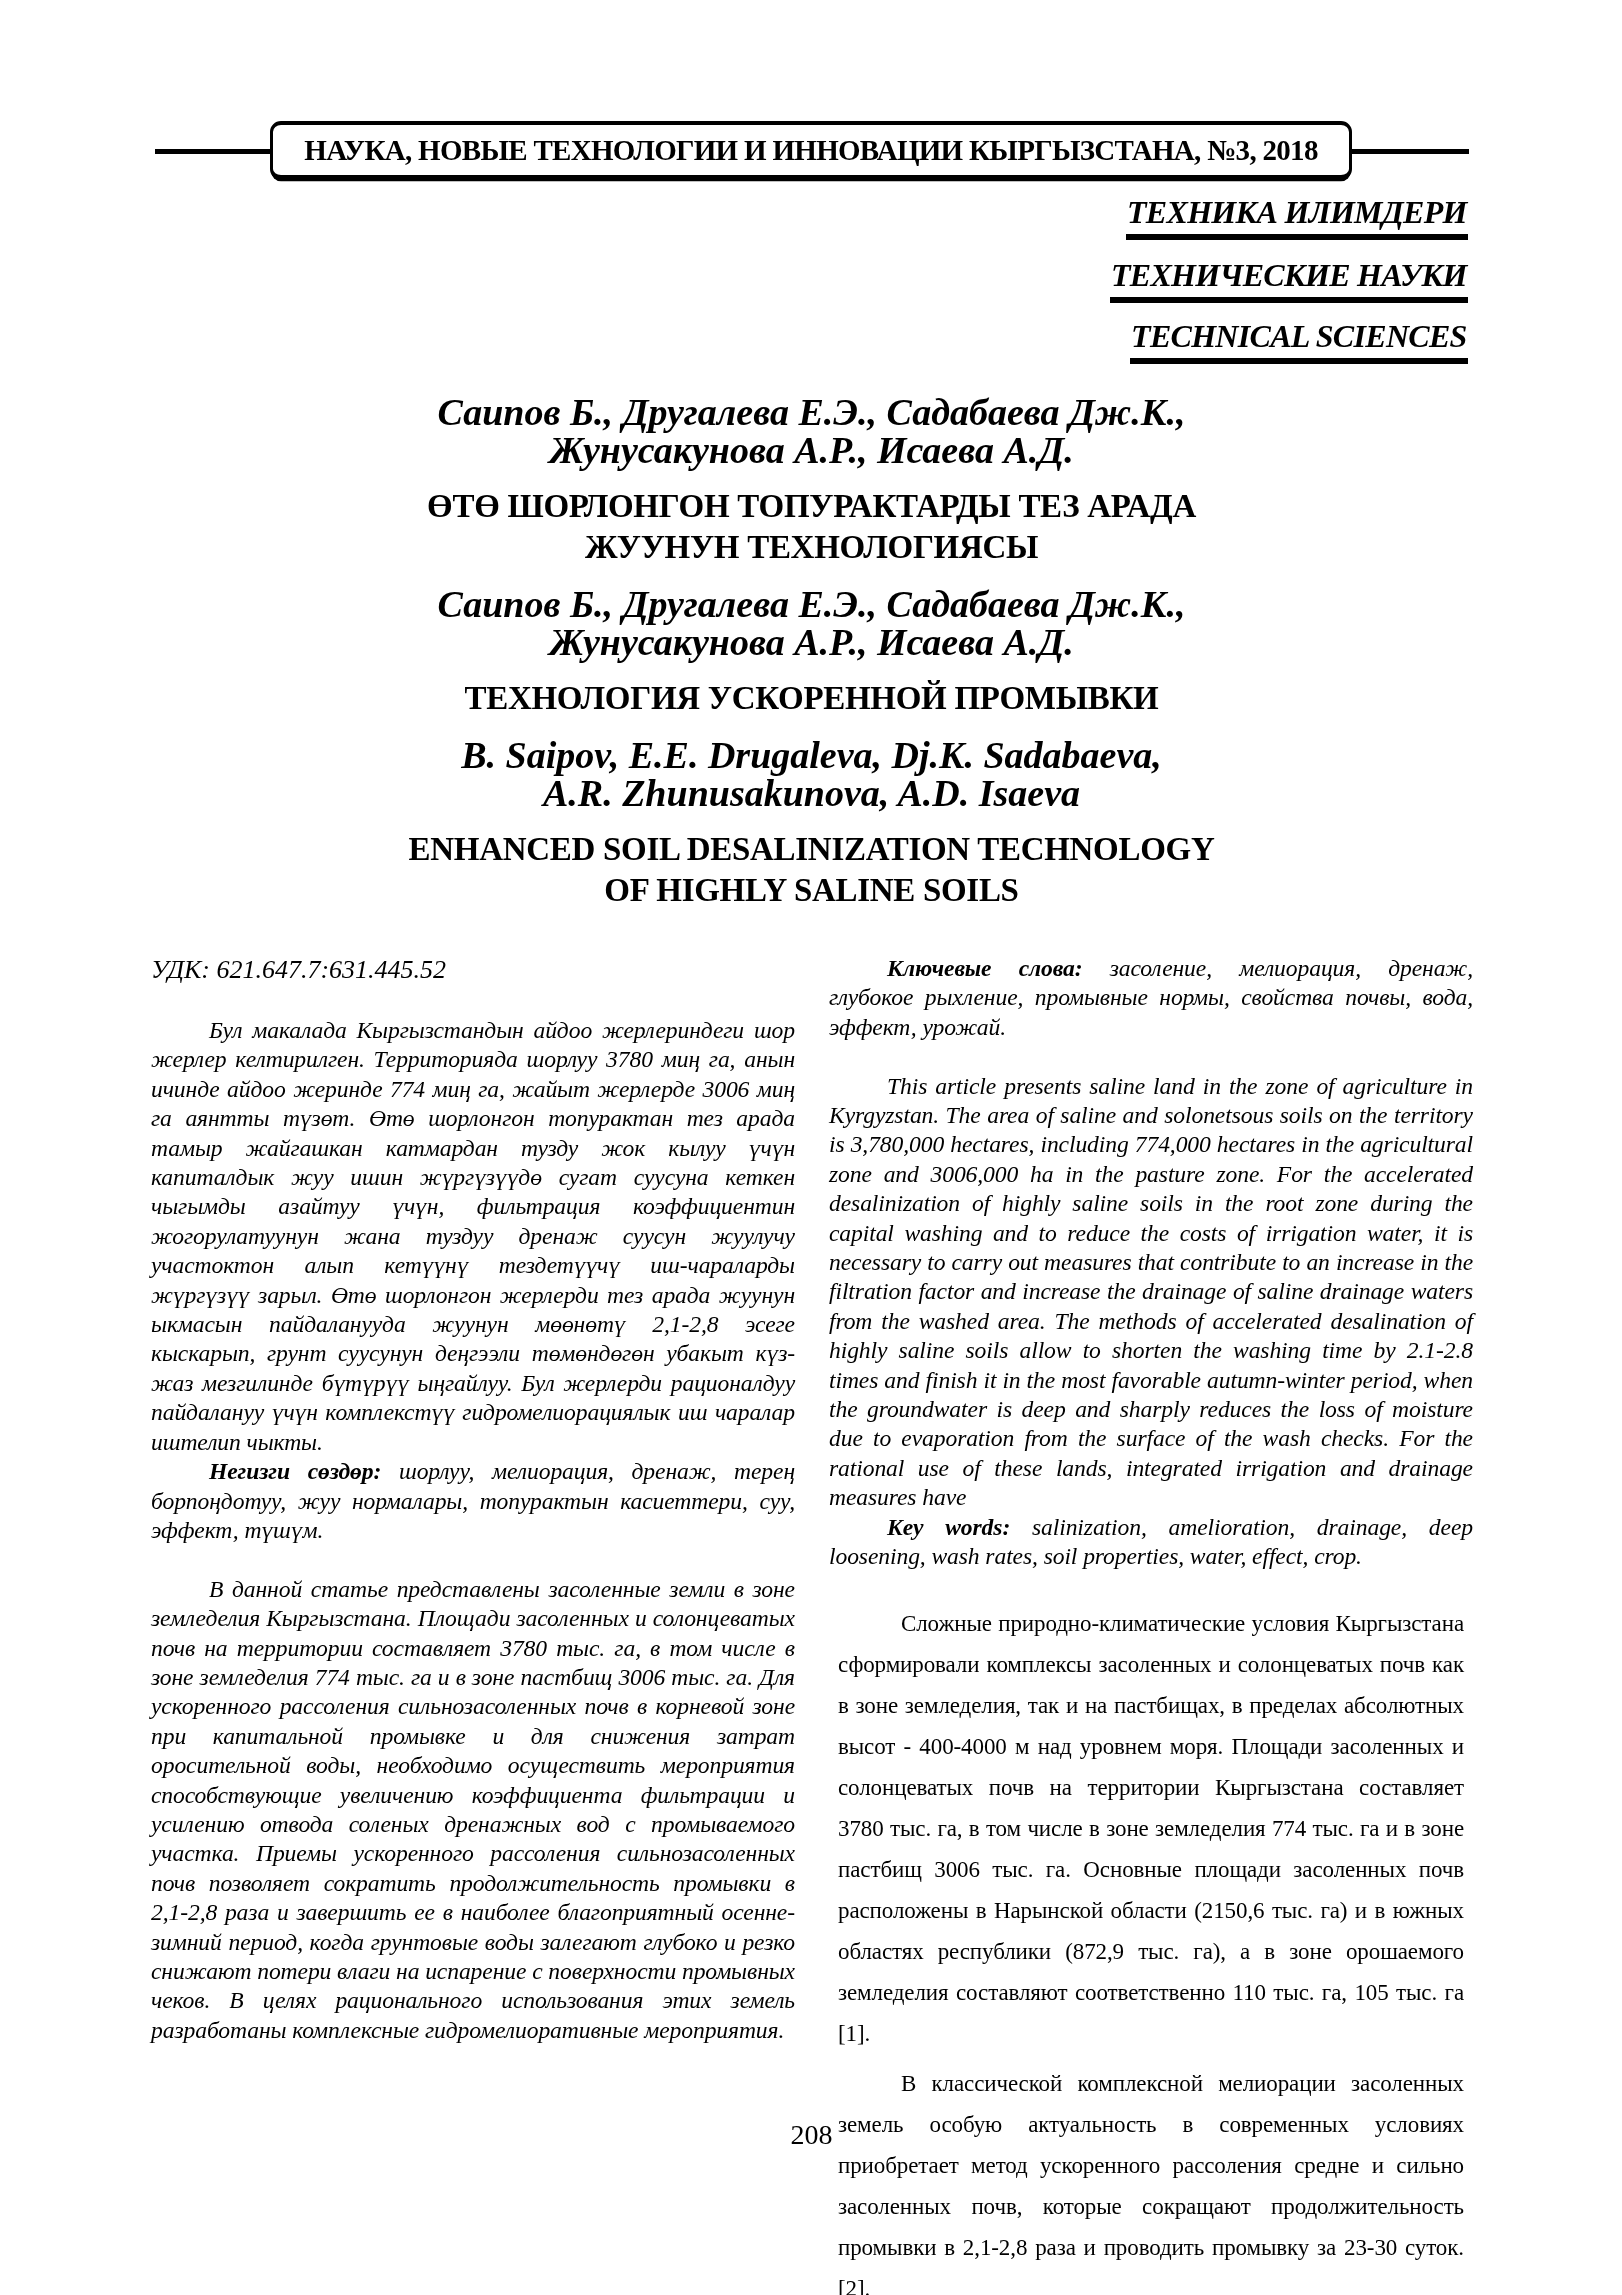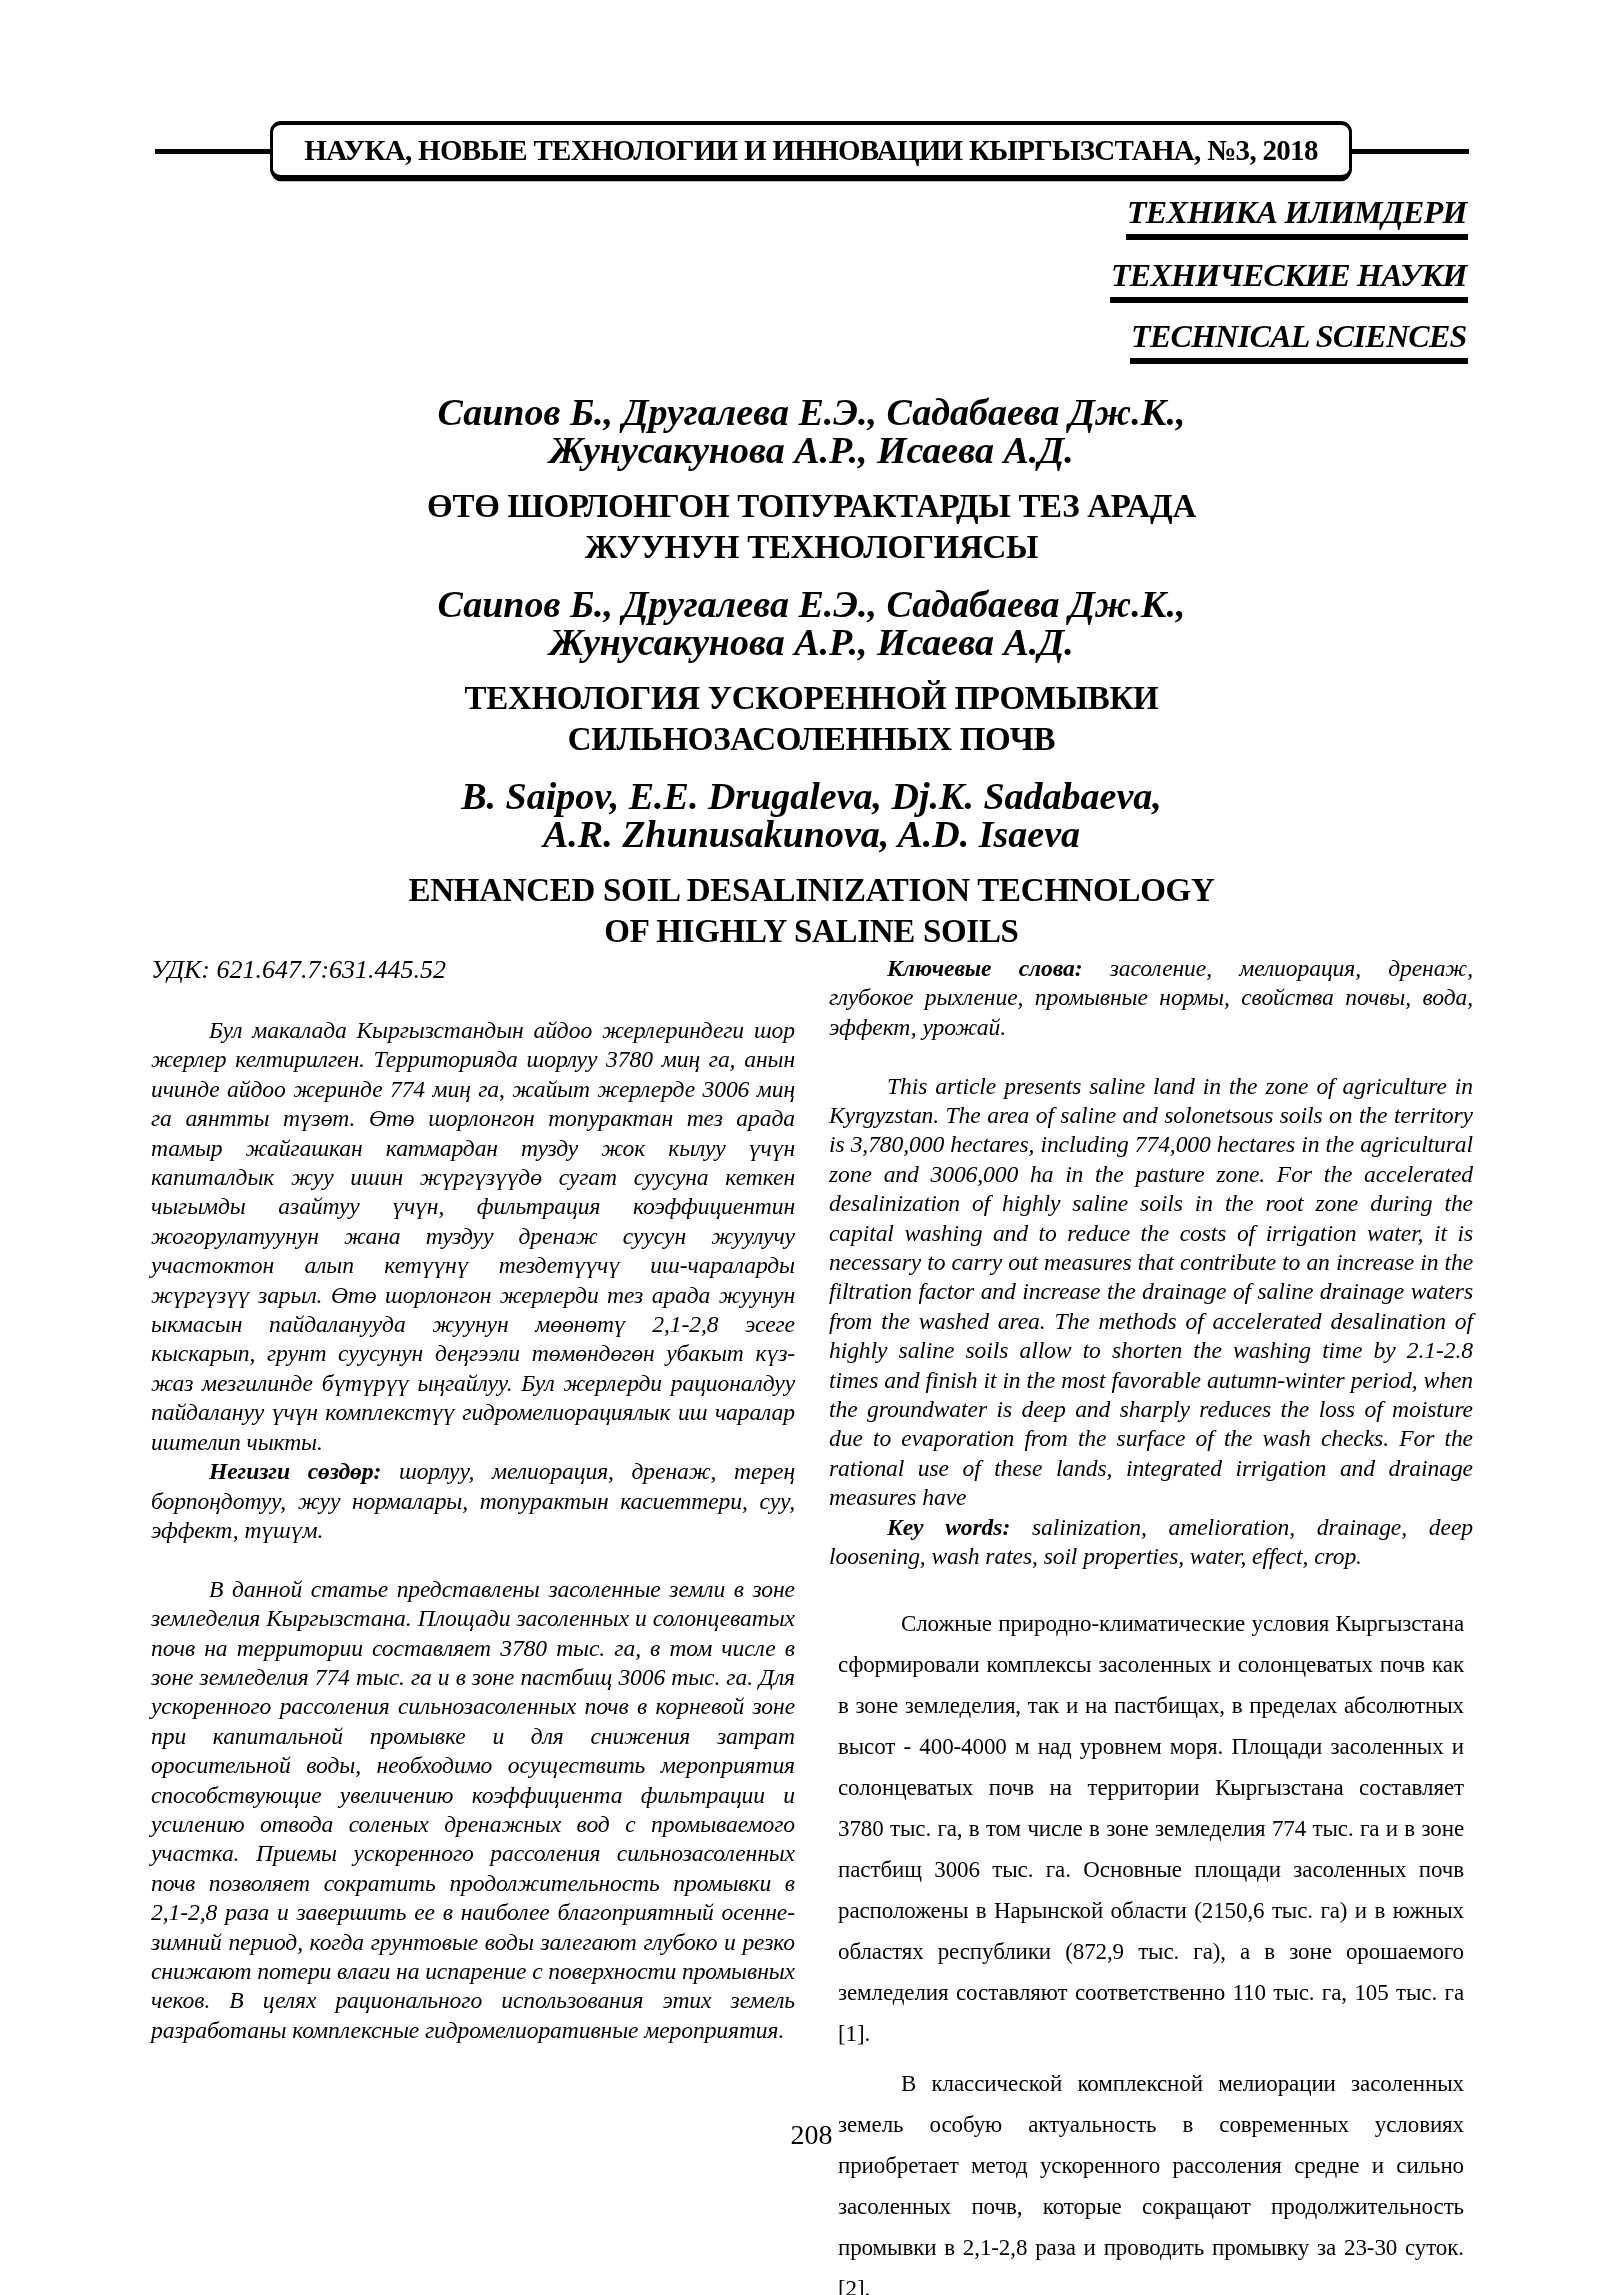--- a/index.html
+++ b/index.html
@@ -166,21 +166,20 @@
     <div class="main-title">
       <div>ӨТӨ ШОРЛОНГОН ТОПУРАКТАРДЫ ТЕЗ АРАДА</div>
       <div>ЖУУНУН ТЕХНОЛОГИЯСЫ</div>
     </div>
     <div class="authors">
       <div>Саипов Б., Другалева Е.Э., Садабаева Дж.К.,</div>
       <div>Жунусакунова А.Р., Исаева А.Д.</div>
     </div>
     <div class="main-title">
       <div>ТЕХНОЛОГИЯ УСКОРЕННОЙ ПРОМЫВКИ</div>
-      <div>СИЛЬНОЗАСОЛЕННЫХ ПОЧВ</div>
     </div>
     <div class="authors">
       <div>B. Saipov, E.E. Drugaleva, Dj.K. Sadabaeva,</div>
       <div>A.R. Zhunusakunova, A.D. Isaeva</div>
     </div>
     <div class="main-title">
       <div>ENHANCED SOIL DESALINIZATION TECHNOLOGY</div>
       <div>OF HIGHLY SALINE SOILS</div>
     </div>
   </div>

